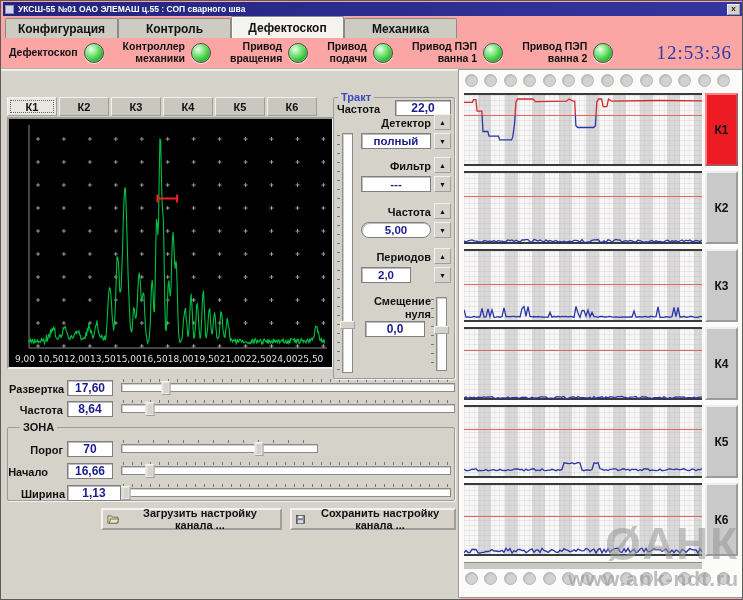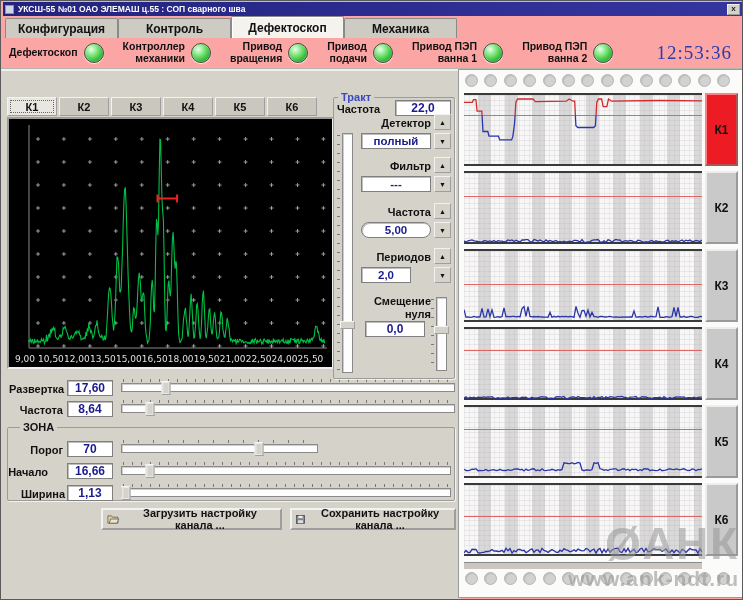--- a/index.html
+++ b/index.html
@@ -208,21 +208,21 @@
 
     <span class="ctl-label" style="left:5px;top:395px;width:42px;">Начало</span>
     <span class="val-field" style="left:66px;top:392px;width:46px;">16,66</span>
     <div class="hslider" style="left:120px;top:391px;width:330px;">
       <div class="hticks"></div>
         <div class="htrack"></div>
       <div class="hthumb" style="left: 8.7%;"></div>
     </div>
 
     <span class="ctl-label" style="left:20px;top:417px;width:42px;">Ширина</span>
-    <span class="val-field" style="left:66px;top:414px;width:46px;">1,13</span>
+    <span class="val-field" style="left:66px;top:414px;width:54px;">1,13</span>
     <div class="hslider" style="left:120px;top:413px;width:330px;">
       <div class="hticks"></div>
         <div class="htrack"></div>
       <div class="hthumb" style="left: 1.5%;"></div>
     </div>
 
     <button class="actbtn" style="left:100px;top:437px;width:181px;">
       <svg width="13" height="11" viewBox="0 0 13 11">
           <path d="M1 9.5 L1 1.5 L5 1.5 L6 3 L12 3 L12 9.5 Z" fill="#ddd0a0" stroke="#555" stroke-width="0.8"></path>
           <path d="M2.5 9.5 L4 5 L12.7 5 L11 9.5 Z" fill="#efe6c4" stroke="#555" stroke-width="0.8"></path>

